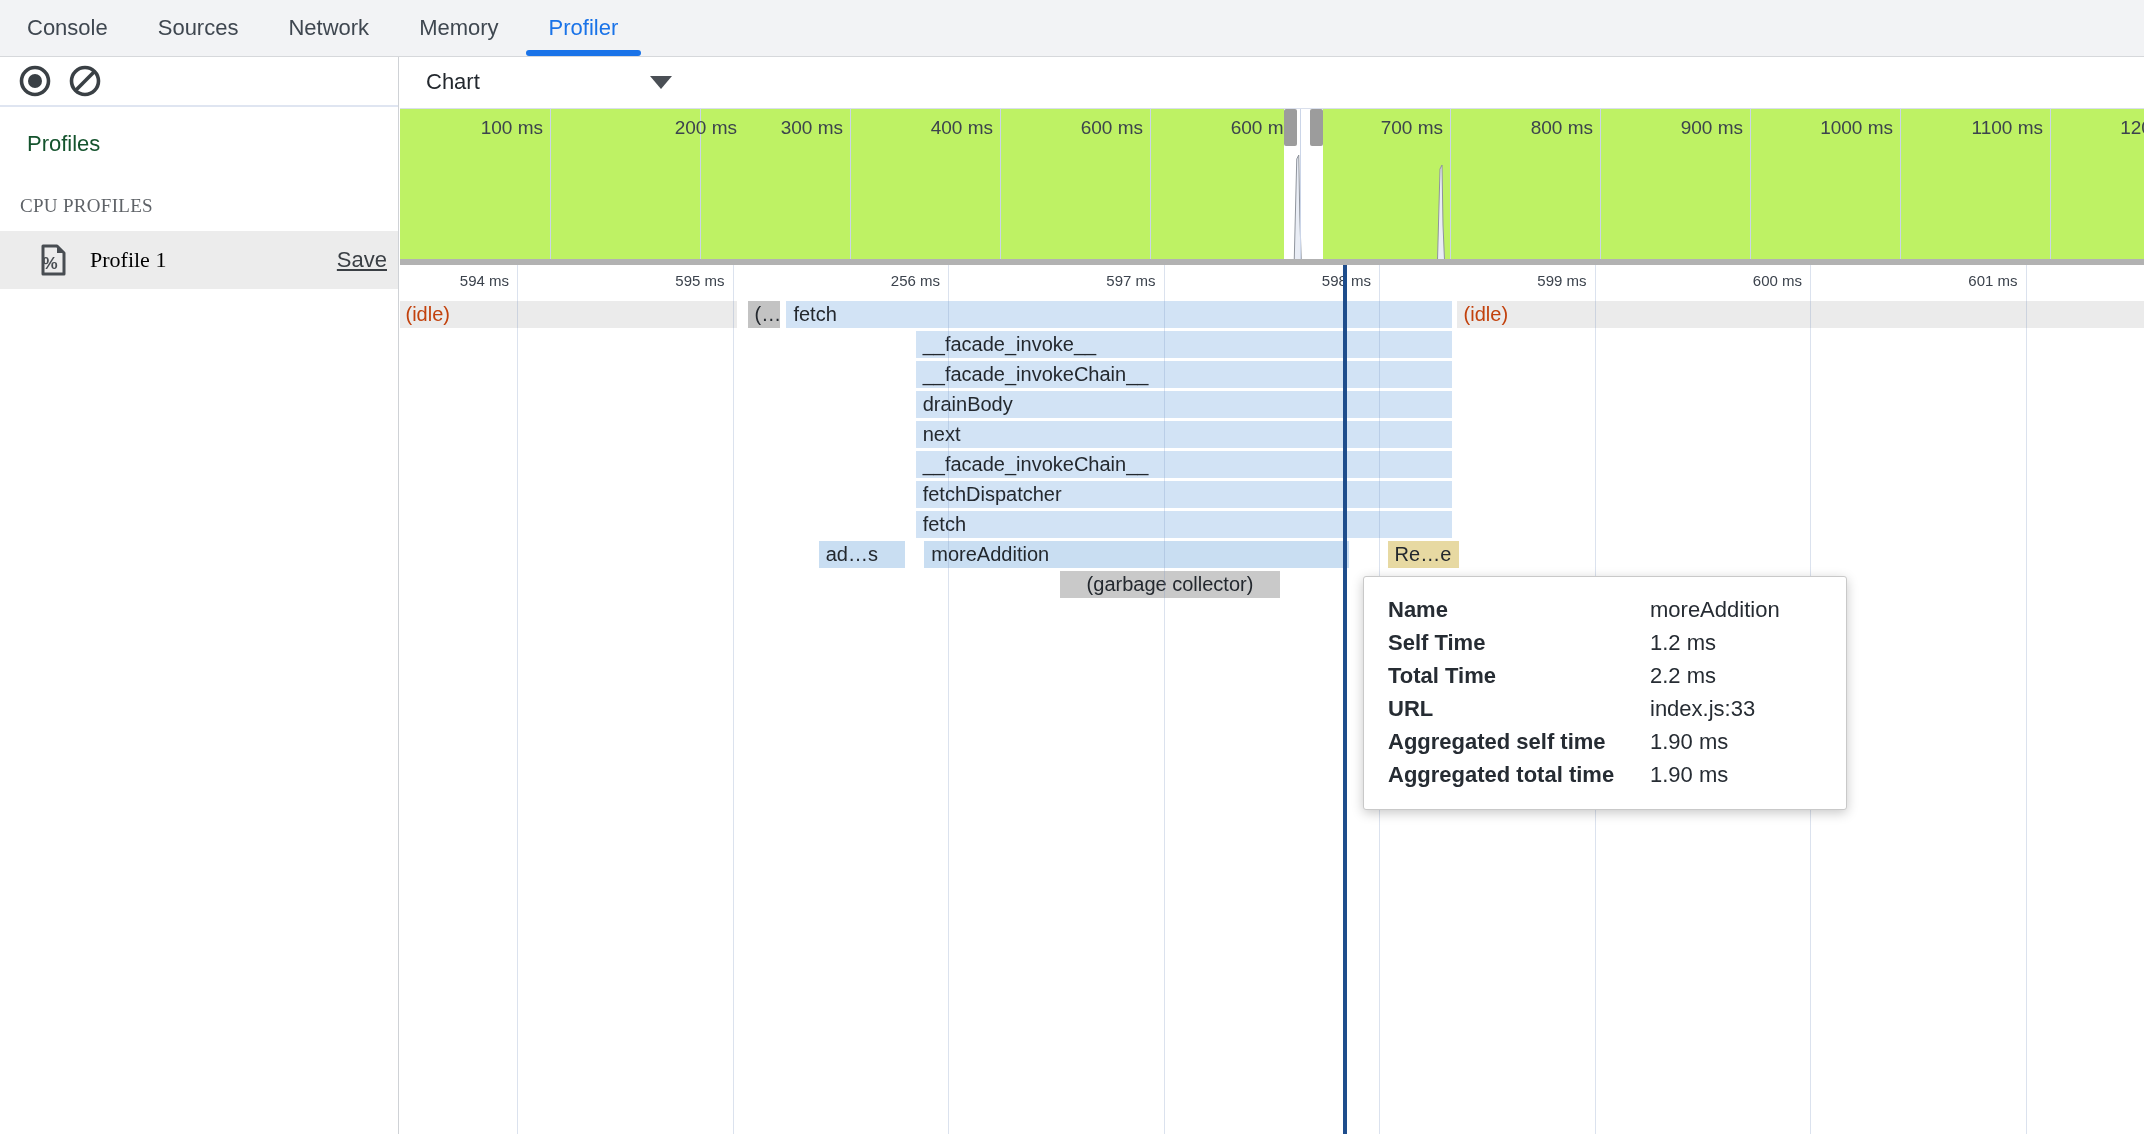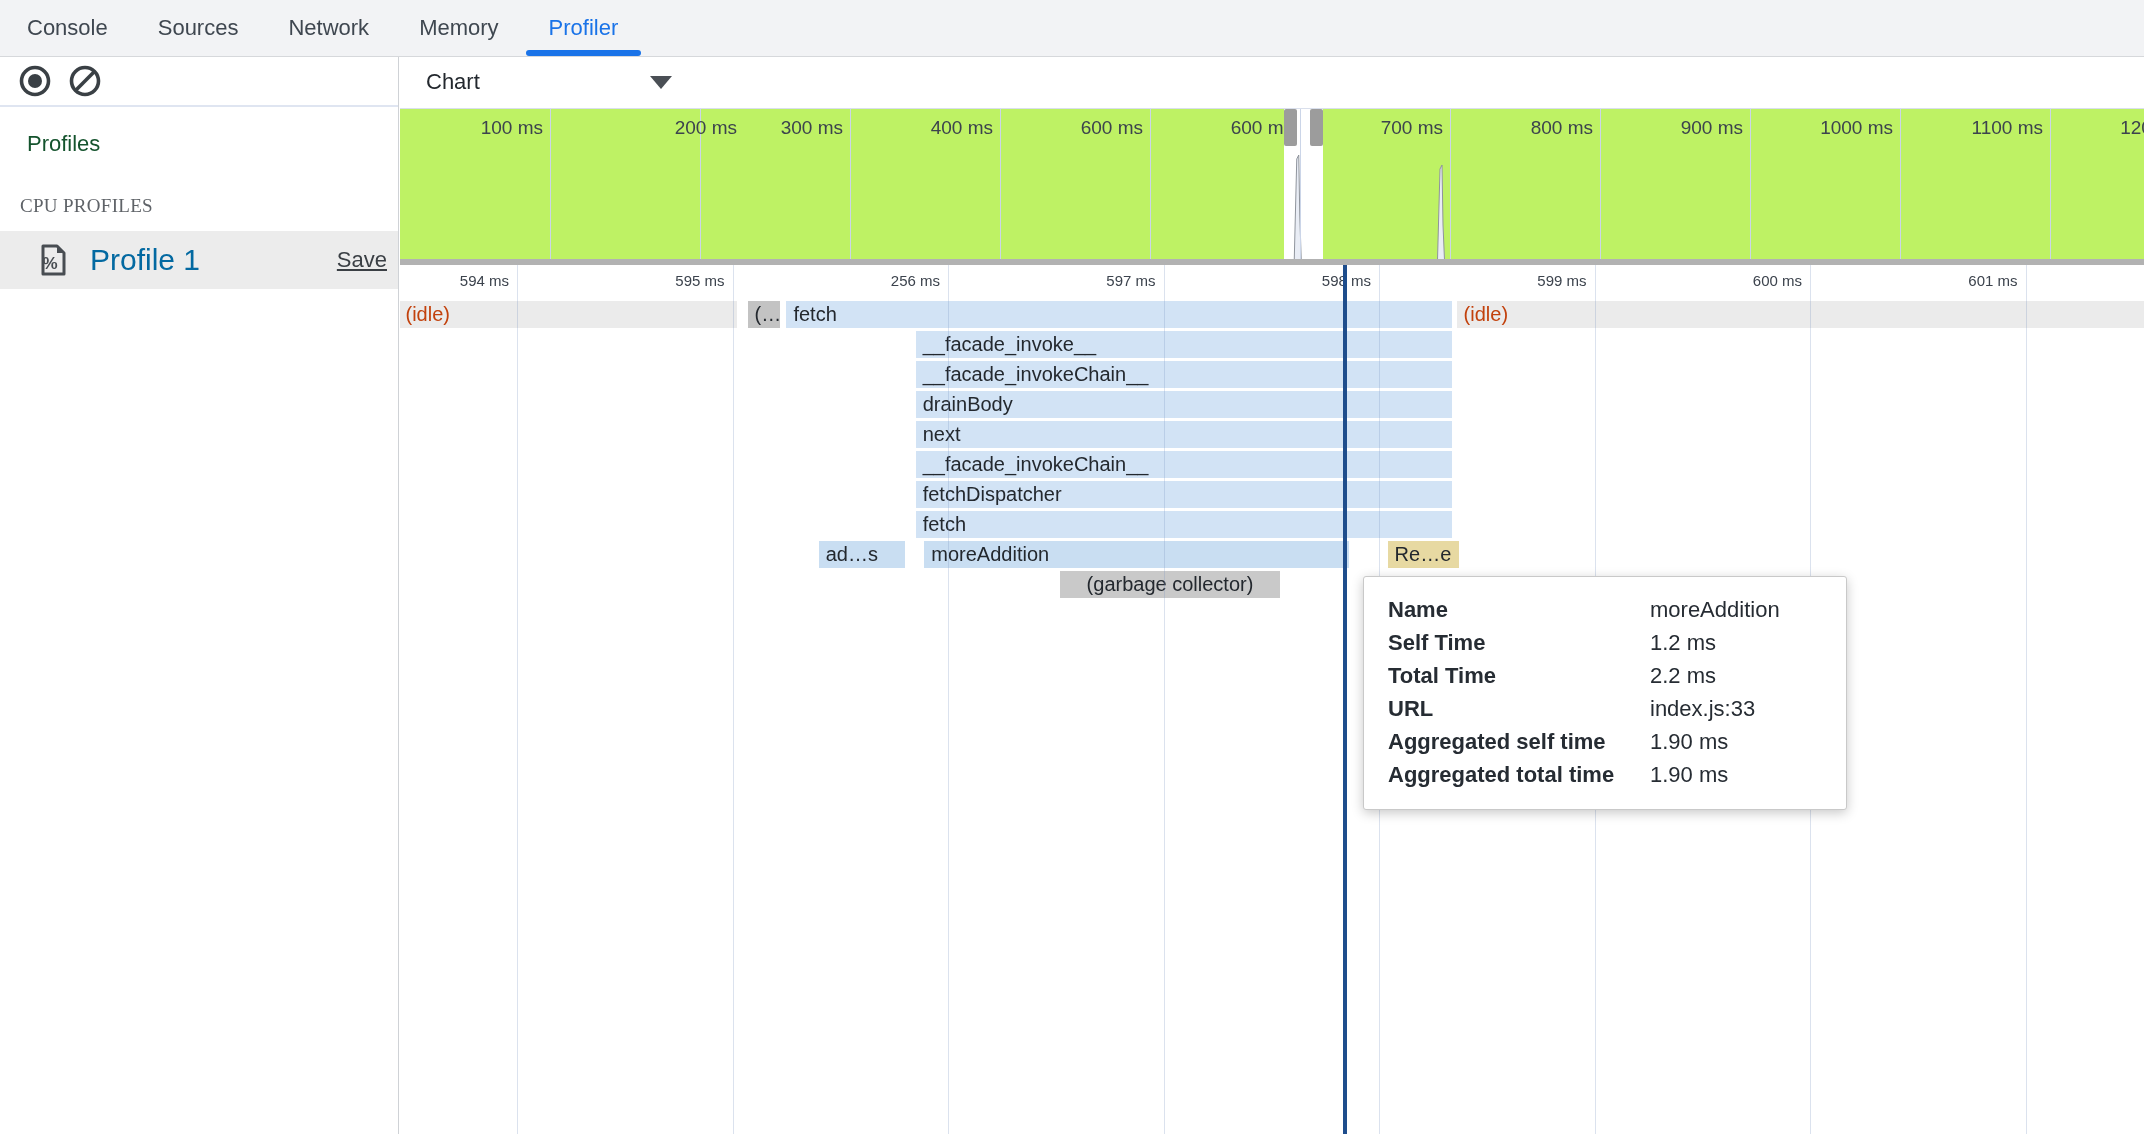--- a/index.html
+++ b/index.html
@@ -20,21 +20,21 @@
   .sidebar { position:absolute; top:57px; left:0; width:399px; bottom:0;
              background:#fff; border-right:1px solid #cfd2d6; }
   .side-toolbar { height:50px; display:flex; align-items:center; gap:16px;
                   padding-left:18px; border-bottom:2px solid #dfe5f1; }
   .icon-btn { width:34px; height:34px; display:flex; align-items:center; justify-content:center; }
   .profiles-title { margin:24px 0 0 27px; font-size:22px; color:#14532d; }
   .cpu-label { margin:38px 0 14px 20px; font-size:19px; color:#5f6368; letter-spacing:.3px;font-family:Liberation Serif, serif; }
   .profile-row { height:58px; background:#ececec; display:flex; align-items:center;
                  padding:0 11px 0 36px; }
   .profile-row .doc-icon { width:34px; height:34px; margin-right:20px; flex:0 0 auto; }
-  .profile-name { font-size:30px; color:#0369a1; }
+  .profile-name { font-size:22px; color:#000000;font-family:Liberation Serif, serif; }
   .save-link { margin-left:auto; font-size:22px; color:#3a3f44; text-decoration:underline; cursor:pointer; }
 
   
   .main { position:absolute; top:57px; left:400px; right:0; bottom:0; background:#fff; }
   .view-row { height:50px; display:flex; align-items:center; padding-left:26px; }
   .select-box { width:246px; display:flex; align-items:center; justify-content:space-between; cursor:pointer; }
   .select-label { font-size:22px; color:#23282e; }
   .caret-down { width:0; height:0; border-left:11px solid transparent; border-right:11px solid transparent;
                 border-top:13px solid #4a4f55; }
 

